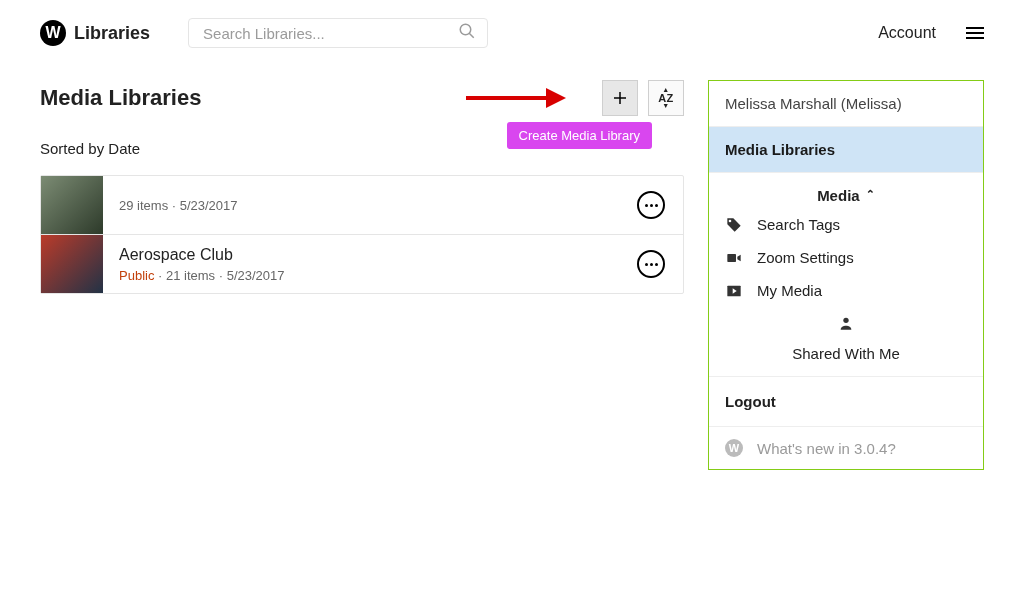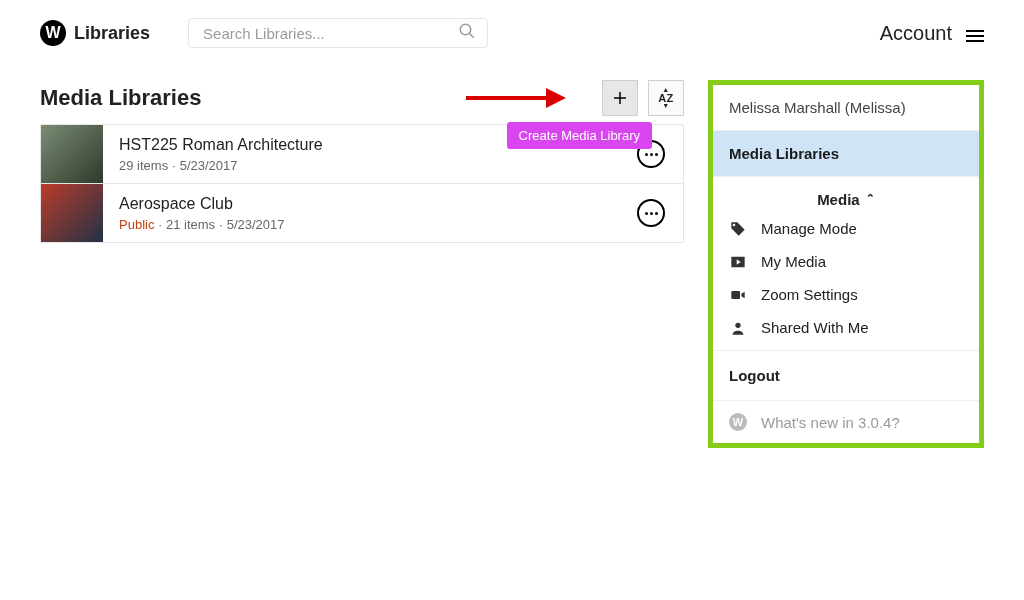--- a/index.html
+++ b/index.html
@@ -49,23 +49,23 @@
   .searchbox input::placeholder { color: #9b9b9b; }
   .search-icon {
     position: absolute;
     right: 12px; top: 50%;
     transform: translateY(-50%);
     color: #9b9b9b;
   }
   .header-right {
     margin-left: auto;
     display: flex;
-    align-items: flex-end;
-    gap: 14px;
-    font-size: 20px;
+    align-items: flex-start;
+    gap: 30px;
+    font-size: 16px;
   }
   .hamburger div { width: 18px; height: 2px; background:#000; margin:3px 0; }
 
   
   .content {
     display: flex;
     padding: 32px 40px 0 40px;
     gap: 24px;
   }
   .main { flex: 1; min-width: 0; }
@@ -139,21 +139,21 @@
     border: 2px solid #000;
     border-radius: 50%;
     display: flex; align-items: center; justify-content: center;
     cursor: pointer;
   }
   .more-btn span { width:3px; height:3px; background:#000; border-radius:50%; margin:0 1px; }
 
   
   .sidebar {
     width: 276px;
-    border: 5px solid #84cc16;
+    border: 1px solid #84cc16;
     font-size: 15px;
     align-self: flex-start;
   }
   .sb-row { padding: 14px 16px; border-bottom: 1px solid #eee; }
   .sb-user { color:#444; }
   .sb-active { background:#cfe4f6; font-weight:700; color:#1a1a1a; }
   .sb-section {
     padding: 14px 16px 4px 16px;
     font-weight: 700;
     display:flex; align-items:center; gap:6px;justify-content:center;
@@ -217,27 +217,27 @@
         </div>
         <div class="sq-btn sort">
           <span class="arr">▲</span>
           <span>AZ</span>
           <span class="arr">▼</span>
         </div>
         <div class="tooltip">Create Media Library</div>
       </div>
     </div>
 
+    <div class="sort-label">Sorted by Date</div>
 
     <div class="lib-list">
 
       <div class="lib-item">
         <div class="thumb t2"></div>
         <div class="lib-text">
-          <div class="name">HST225 Roman Architecture</div>
           <div class="meta">29 items · 5/23/2017</div>
         </div>
         <div class="more-btn">
           <span></span>
             <span></span>
             <span></span>
         </div>
       </div>
 
       <div class="lib-item">
@@ -264,41 +264,41 @@
       <span>Media</span>
       <span class="chev">⌃</span>
     </div>
 
     <div class="sb-item">
       <span class="sb-icon">
         <svg width="16" height="16" viewBox="0 0 24 24" fill="#333">
             <path d="M2 2h9l11 11-9 9L2 11V2zm4 6a2 2 0 100-4 2 2 0 000 4z"></path>
           </svg>
       </span>
-      <span>Manage Mode</span>
+      <span>Search Tags</span>
+    </div>
+    <div class="sb-item">
+      <span class="sb-icon">
+        <svg width="16" height="16" viewBox="0 0 24 24" fill="#333">
+            <rect x="2" y="6" width="13" height="12" rx="1"></rect>
+            <path d="M17 10l5-3v10l-5-3z"></path>
+          </svg>
+      </span>
+      <span>Zoom Settings</span>
     </div>
     <div class="sb-item">
       <span class="sb-icon">
         <svg width="16" height="16" viewBox="0 0 24 24" fill="#333">
             <rect x="2" y="4" width="20" height="16" rx="1"></rect>
             <path d="M10 8l6 4-6 4z" fill="#fff"></path>
           </svg>
       </span>
       <span>My Media</span>
     </div>
-    <div class="sb-item">
-      <span class="sb-icon">
-        <svg width="16" height="16" viewBox="0 0 24 24" fill="#333">
-            <rect x="2" y="6" width="13" height="12" rx="1"></rect>
-            <path d="M17 10l5-3v10l-5-3z"></path>
-          </svg>
-      </span>
-      <span>Zoom Settings</span>
-    </div>
-    <div class="sb-item" style="padding-bottom:14px;">
+    <div class="sb-item" style="padding-bottom:14px;flex-direction:column;">
       <span class="sb-icon">
         <svg width="16" height="16" viewBox="0 0 24 24" fill="#333">
             <circle cx="12" cy="8" r="4"></circle>
             <path d="M4 22c0-4 4-6 8-6s8 2 8 6"></path>
           </svg>
       </span>
       <span>Shared With Me</span>
     </div>
 
     <div class="sb-logout">Logout</div>

